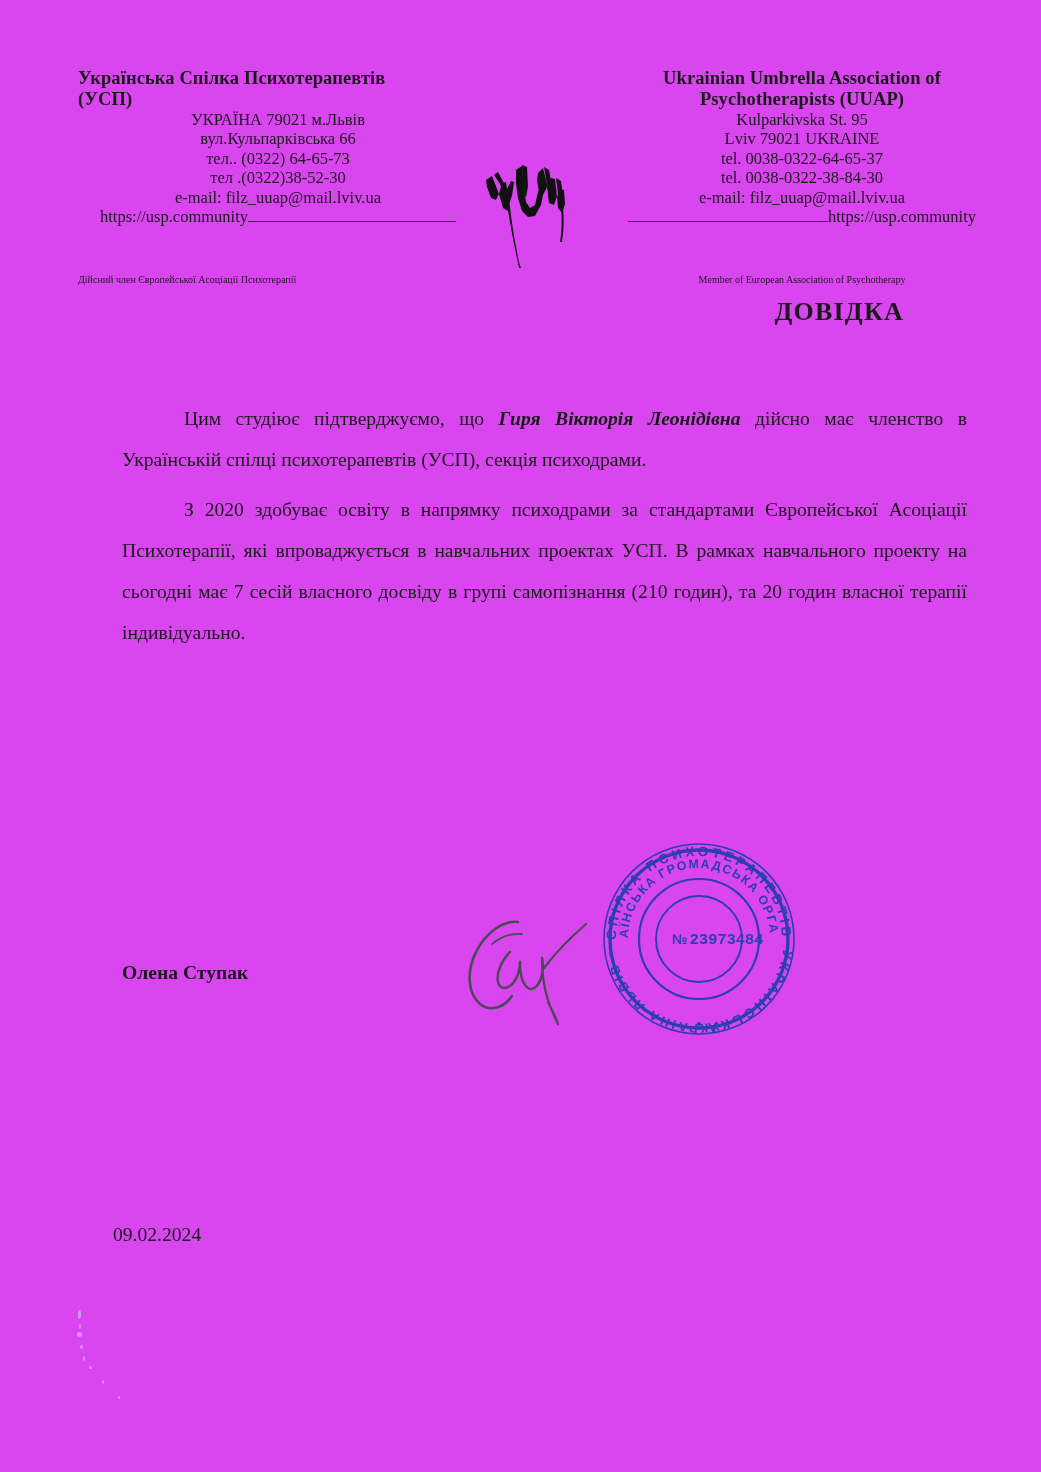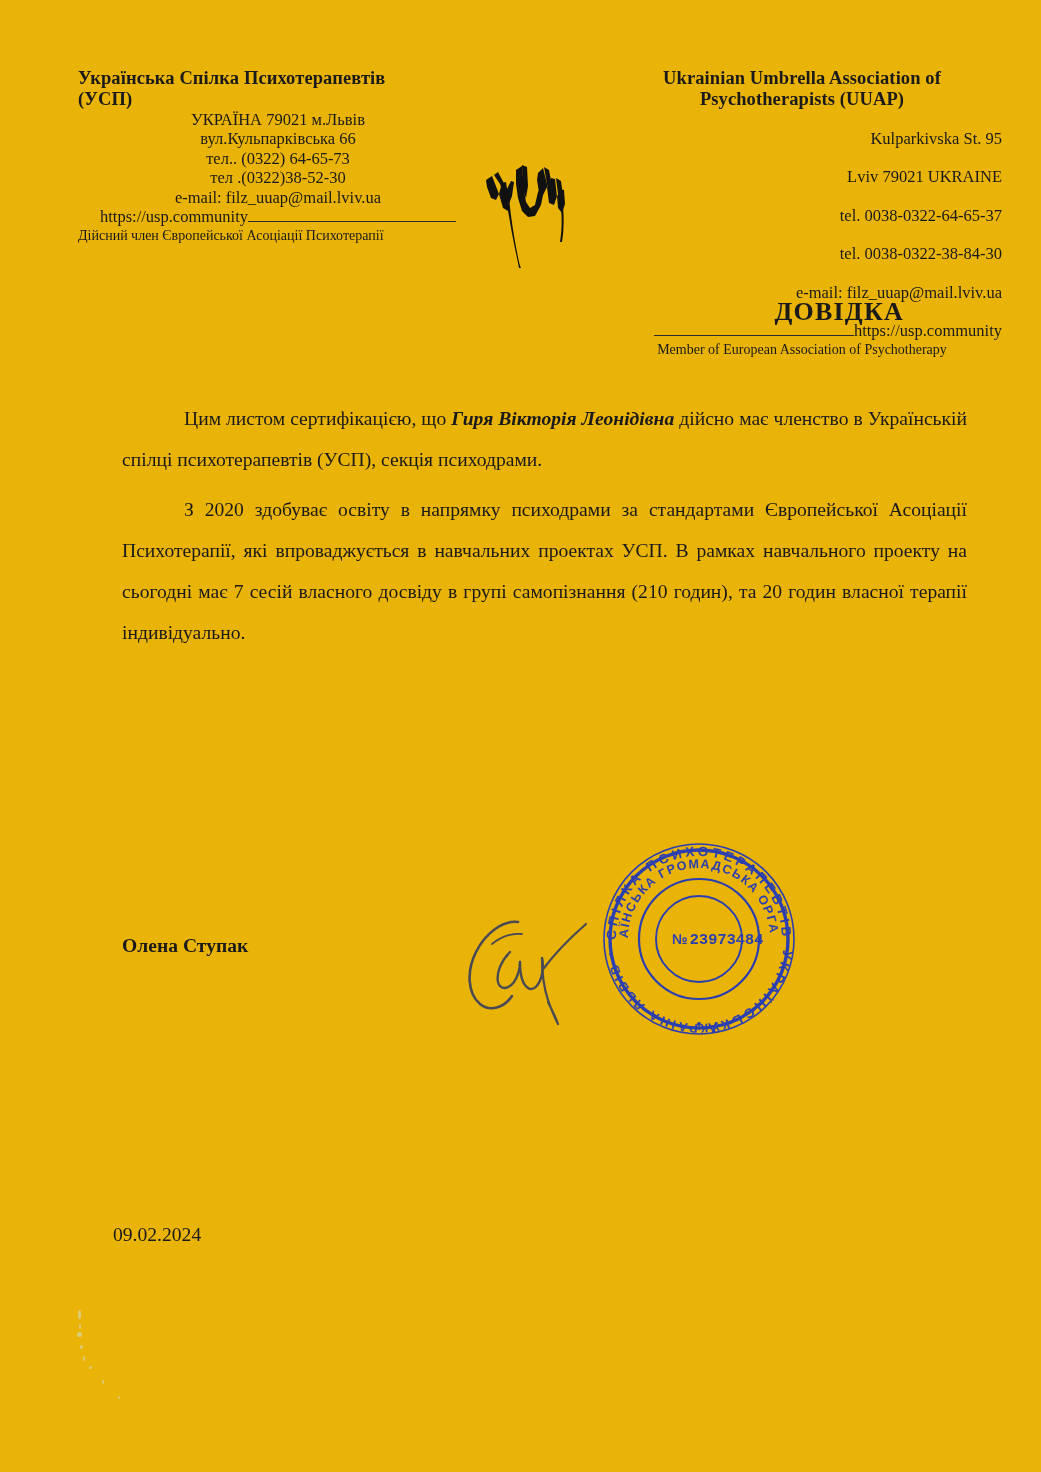--- a/index.html
+++ b/index.html
@@ -11,21 +11,21 @@
     width: 1041px;
     height: 1472px;
     position: relative;
     font-family: "Liberation Serif", "DejaVu Serif", serif;
     color: #1a1a1a;
     overflow: hidden;
   }
   .page {
     position: absolute;
     inset: 0;
-    background: #eab308;
+    background: #d946ef;
   }
 
   
   .letterhead {
     position: absolute;
     top: 64px;
     left: 0;
     width: 1041px;
     height: 190px;
   }
@@ -48,36 +48,37 @@
     font-size: 18.5px;
     line-height: 21px;
     letter-spacing: 0.1px;
   }
   .lh-line {
     font-size: 16.5px;
     line-height: 19.4px;
     white-space: nowrap;
   }
   .lh-left .lh-line { text-align: center; }
-  .lh-right .lh-line { text-align: right; margin-top: 19px; }
+  .lh-right .lh-line { text-align: center; }
   .rule-left-wrap { text-align: left; }
   .rule-right-wrap { text-align: right; }
   .rule {
     display: inline-block;
     border-bottom: 1.4px solid #2b2b2b;
     height: 13px;
     vertical-align: baseline;
   }
   .rule-l { width: 208px; }
   .rule-r { width: 200px; }
 
   .lh-footer {
-    font-size: 14px;
+    font-size: 10px;
     line-height: 19px;
     white-space: nowrap;
+    margin-top: 44px;
   }
   .lh-left .lh-footer { text-align: left; }
   .lh-right .lh-footer { text-align: center; }
 
   
   .logo {
     position: absolute;
     left: 478px;
     top: 92px;
     width: 96px;
@@ -121,21 +122,21 @@
     top: 912px;
     width: 420px;
   }
   .sig-role {
     font-size: 19.6px;
     line-height: 26px;
   }
   .sig-name {
     font-size: 19.6px;
     font-weight: bold;
-    margin-top: 21px;
+    margin-top: 48px;
     line-height: 26px;
   }
 
   .signature {
     position: absolute;
     left: 452px;
     top: 906px;
     width: 160px;
     height: 128px;
     pointer-events: none;
@@ -225,21 +226,21 @@
 
           <path d="M85 50 C86 62 86 74 84 86 L82 86 C84 74 84 62 83 51 Z"></path>
         </g>
       </svg>
     </div>
   </div>
 
   <div class="doc-title">ДОВІДКА</div>
 
   <div class="body-text">
-    <p class="para"><span>Цим листом сертифікацією, що </span><b>Гиря Вікторія Леонідівна</b><span> дійсно має членство в Українській спілці психотерапевтів (УСП), секція психодрами.</span></p>
+    <p class="para"><span>Цим студіює підтверджуємо, що </span><b>Гиря Вікторія Леонідівна</b><span> дійсно має членство в Українській спілці психотерапевтів (УСП), секція психодрами.</span></p>
 
     <p class="para">З 2020 здобуває освіту в напрямку психодрами за стандартами Європейської Асоціації Психотерапії, які впроваджується в навчальних проектах УСП. В рамках навчального проекту на сьогодні має 7 сесій власного досвіду в групі самопізнання (210 годин), та 20 годин власної терапії індивідуально.</p>
 
   </div>
 
   <div class="sig-block">
     <div class="sig-name">Олена Ступак</div>
   </div>
 
   <div class="signature">

